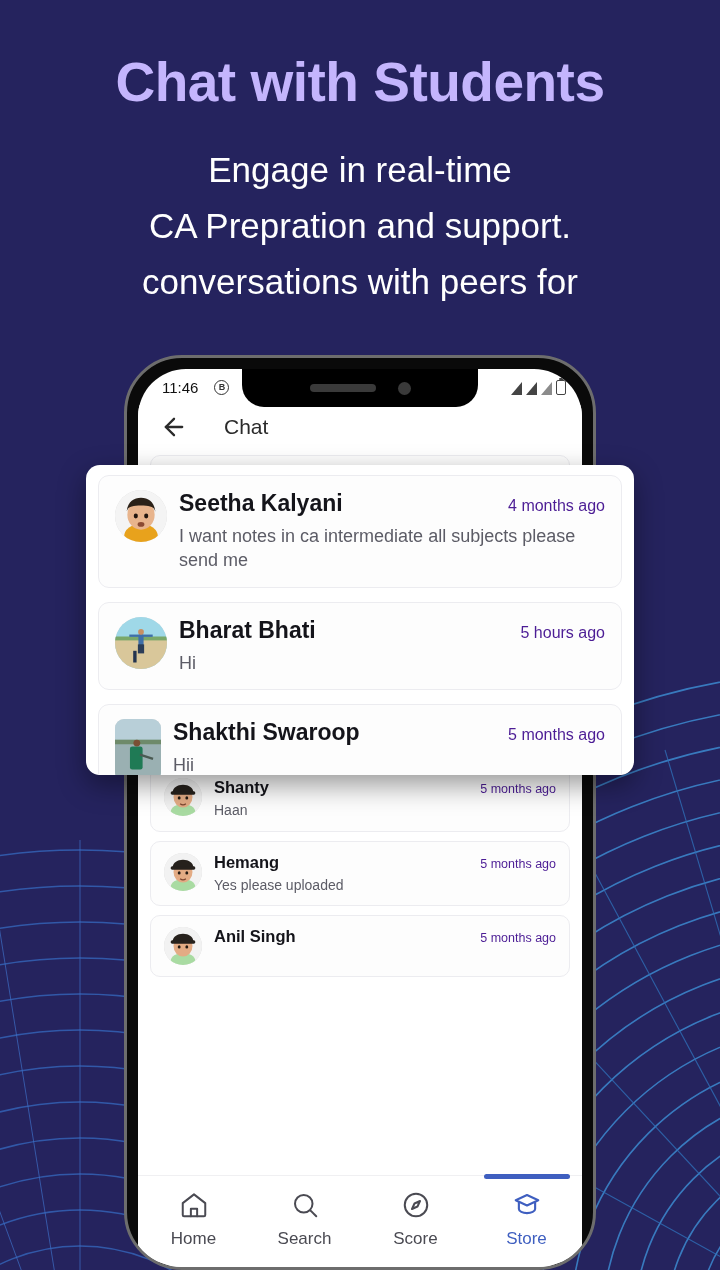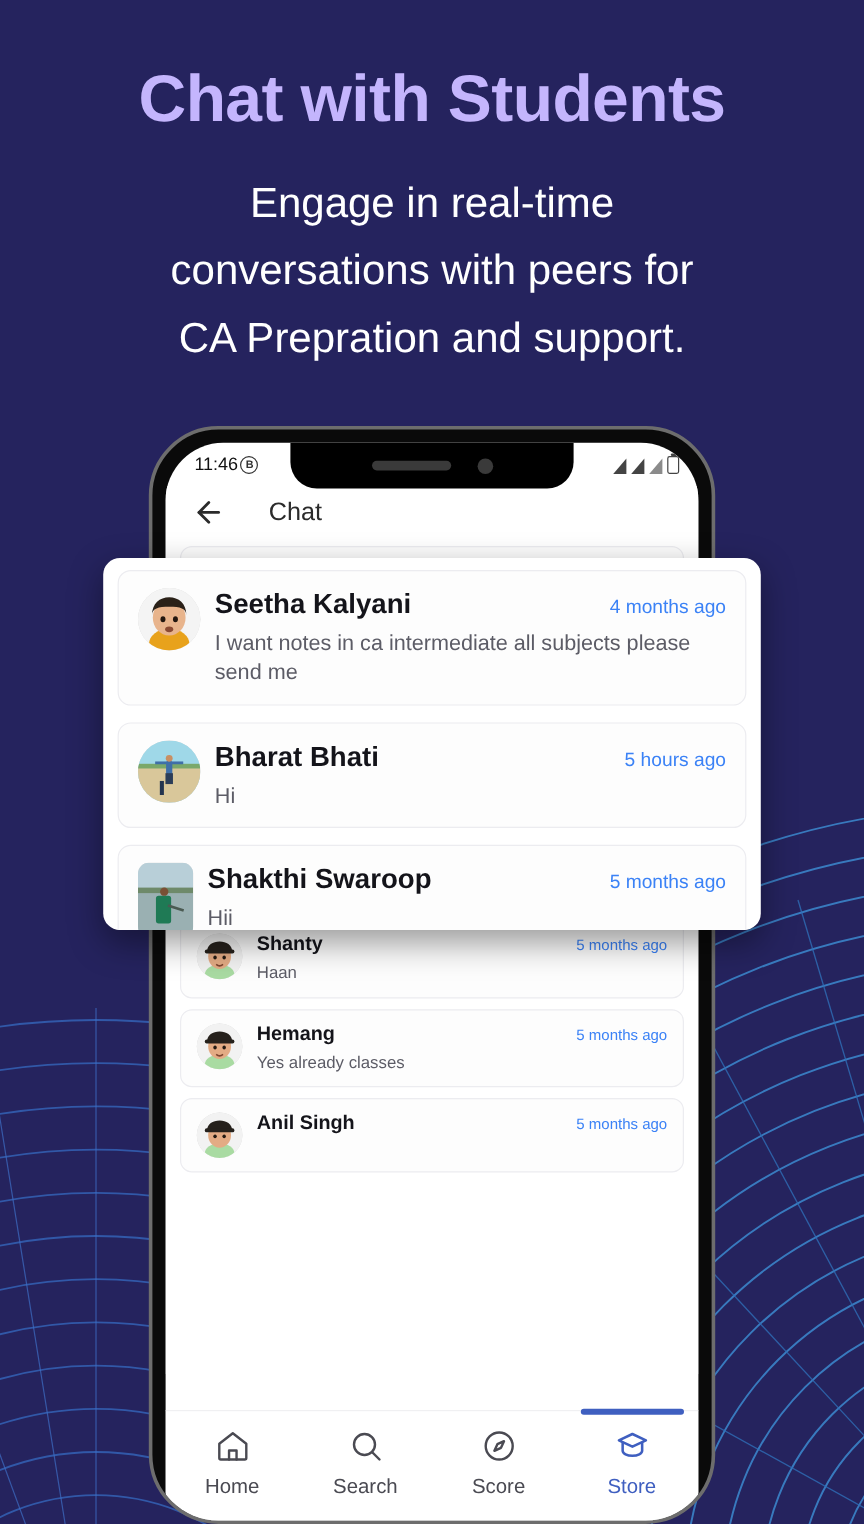--- a/index.html
+++ b/index.html
@@ -67,21 +67,21 @@
   }
 
   
   .statusbar {
     position: relative;
     height: 36px;
     display: flex; align-items: center;
     padding: 0 16px 0 24px;
     font-size: 15px; color: #111;
   }
-  .sb-left { display: flex; align-items: center; gap: 2px; z-index: 3; }
+  .sb-left { display: flex; align-items: center; gap: 16px; z-index: 3; }
   .sb-time { font-size: 15px; font-weight: 500; color: #111; }
   .b-badge {
     width: 15px; height: 15px; border-radius: 50%;
     border: 1.4px solid #333; color: #333;
     font-size: 9px; font-weight: bold;
     display: flex; align-items: center; justify-content: center;
   }
   .sb-right { margin-left: auto; display: flex; align-items: flex-end; gap: 4px; z-index: 3; }
   .sig { width: 0; height: 0; border-left: 11px solid transparent; border-bottom: 13px solid #444; }
   .sig.dim { border-bottom-color: #8b8b8b; }
@@ -137,21 +137,21 @@
     position: relative;
     background: #d9d9d9;
   }
   .avatar.sq { border-radius: 7px; }
   .row-body { flex: 1; min-width: 0; }
   .row-top { display: flex; align-items: baseline; gap: 24px; }
   .row-name {
     font-size: 16.5px; font-weight: bold; color: #14141a;
     white-space: nowrap; overflow: hidden; text-overflow: ellipsis;
   }
-  .row-time { margin-left: auto; font-size: 12.5px; color: #3b82f6; white-space: nowrap; }
+  .row-time { margin-left: auto; font-size: 12.5px; color: #4c1d95; white-space: nowrap; }
   .row-msg {
     margin-top: 4px;
     font-size: 14px; color: #5c5c66;
     line-height: 1.35;
     overflow: hidden;
   }
 
   
   .bottomnav {
     position: absolute;
@@ -271,22 +271,22 @@
         <path d="M330 600 L15 360"></path>
           <path d="M330 600 L0 520"></path>
       </g>
     </svg>
   </div>
 
   <div class="head-wrap">
     <div class="headline">Chat with Students</div>
     <div class="subhead">
       <div>Engage in real-time</div>
+      <div>CA Prepration and support.</div>
       <div>conversations with peers for</div>
-      <div>CA Prepration and support.</div>
     </div>
   </div>
 
   <div id="phone">
     <div id="screen">
 
       <div id="notch">
         <div class="speaker"></div>
         <div class="camera"></div>
       </div>
@@ -426,21 +426,21 @@
               <ellipse cx="16" cy="21" rx="1.5" ry="1.7" fill="#241a13"></ellipse>
               <ellipse cx="24" cy="21" rx="1.5" ry="1.7" fill="#241a13"></ellipse>
               <path d="M17 27q3 2.5 6 0" stroke="#7d4530" stroke-width="1.4" fill="none"></path>
             </svg>
           </div>
           <div class="row-body">
             <div class="row-top">
               <span class="row-name">Hemang</span>
               <span class="row-time">5 months ago</span>
             </div>
-            <div class="row-msg">Yes already classes</div>
+            <div class="row-msg">Yes please uploaded</div>
           </div>
         </div>
 
         <div class="chat-card">
           <div class="avatar">
             <svg class="av-svg" viewBox="0 0 40 40">
               <rect width="40" height="40" fill="#f2f2f2"></rect>
               <ellipse cx="20" cy="36" rx="13" ry="9" fill="#a9dba2"></ellipse>
               <ellipse cx="20" cy="20" rx="10" ry="11" fill="#e3ab84"></ellipse>
               <path d="M9 16c0-6 5-9 11-9s11 3 11 9H9z" fill="#26211c"></path>

